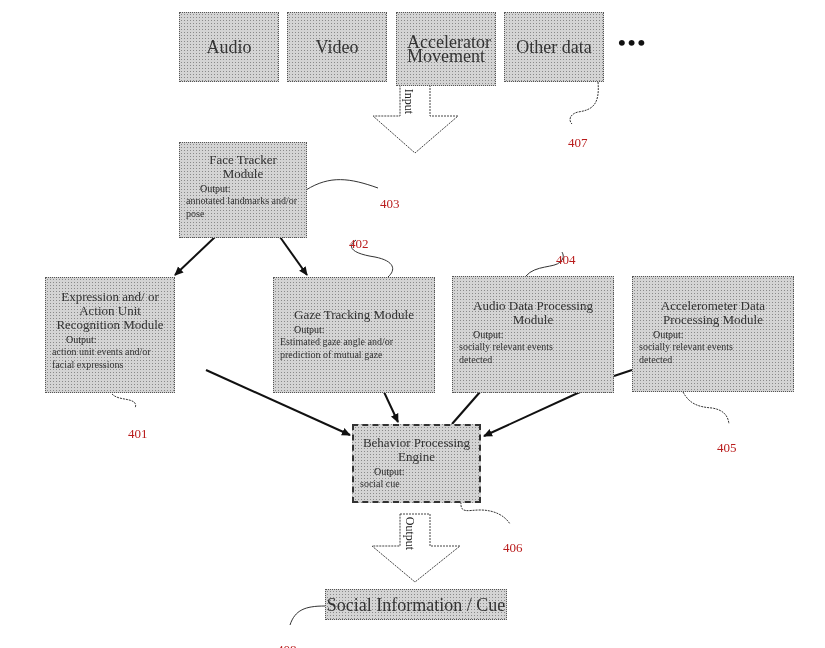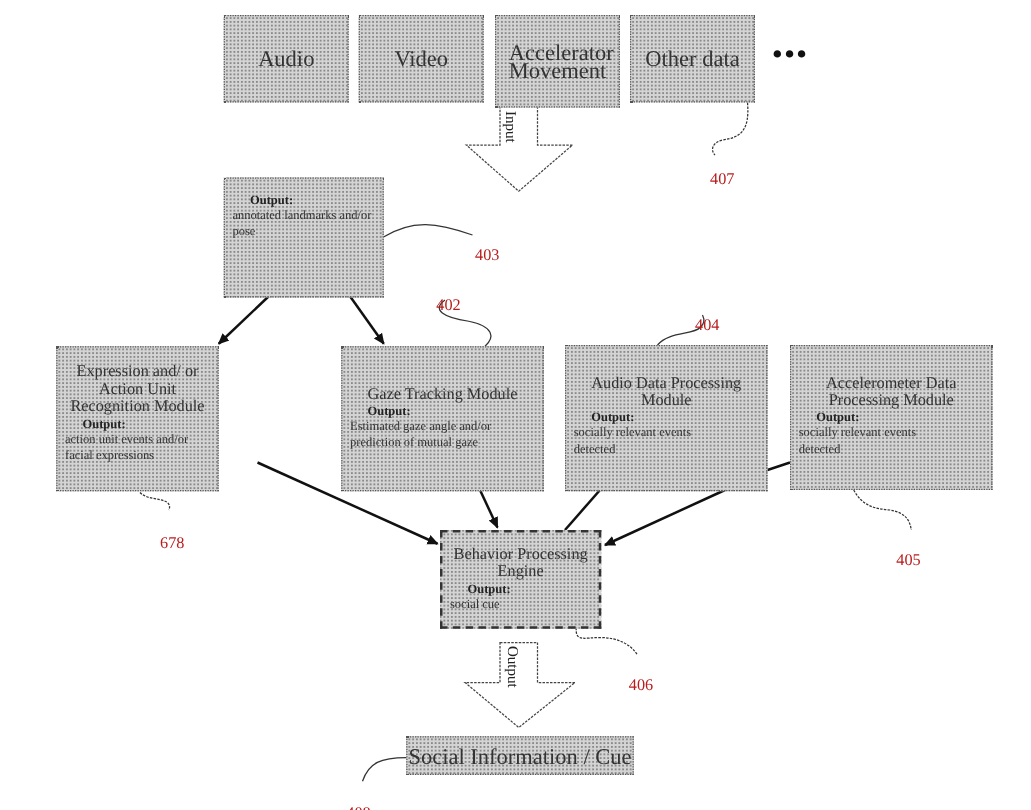--- a/index.html
+++ b/index.html
@@ -5,21 +5,21 @@
   html, body { margin: 0; padding: 0; background: #ffffff; }
   body { width: 825px; height: 648px; position: relative; overflow: hidden;
          font-family: "Liberation Serif", "DejaVu Serif", serif; color: #222; }
   #diagram { position: absolute; left: 0; top: 0; }
   .box { position: absolute; box-sizing: border-box; border: 1px dotted #555;
          background-color: #d4d4d4;
          background-image: radial-gradient(#8a8a8a 0.7px, transparent 0.9px);
          background-size: 3px 3px; }
   .box.dashed { border: 2px dashed #333; }
   .box .title { text-align: center; font-size: 13px; line-height: 14px; color: #333; }
-  .box .out-label { font-weight: bold; font-size: 10px; line-height: 11px; padding-left: 20px; color: #222; margin-top: 2px; }
+  .box .out-label { font-weight: normal; font-size: 10px; line-height: 11px; padding-left: 20px; color: #222; margin-top: 2px; }
   .box .out-text { font-size: 10px; line-height: 13px; padding-left: 6px; color: #333; padding-right: 4px; }
   .center-label { position: absolute; left: 0; right: 0; top: 50%; transform: translateY(-50%);
                   text-align: center; font-size: 18px; line-height: 14px; color: #333; }
   .ref { position: absolute; font-size: 13px; color: #b91c1c; margin-top: 16px; }
   .dots { position: absolute; font-size: 22px; letter-spacing: 2px; font-weight: bold; color: #111; }
   .arrow-label { position: absolute; font-size: 12px; color: #222; transform: rotate(90deg); transform-origin: center; white-space: nowrap; }
 </style>
 </head>
 <body>
 
@@ -67,31 +67,32 @@
 </div>
 <div class="box" style="left:504px;top:12px;width:100px;height:70px;">
   <div class="center-label">Other data</div>
 </div>
 <div class="dots" style="left:618px;top:30px;">•••</div>
 <div class="ref" style="left:568px;top:119px;">407</div>
 
 <div class="arrow-label" style="left:396px;top:94px;">Input</div>
 
 <div class="box" style="left:179px;top:142px;width:128px;height:96px;padding-top:10px;">
+  <div class="title" style="padding:0 12px;">Face Tracker Module</div>
   <div class="out-label">Output:</div>
   <div class="out-text">annotated landmarks and/or pose</div>
 </div>
 <div class="ref" style="left:380px;top:180px;">403</div>
 
 <div class="box" style="left:45px;top:277px;width:130px;height:116px;padding-top:12px;">
   <div class="title" style="padding:0 8px;">Expression and/ or Action Unit Recognition Module</div>
   <div class="out-label">Output:</div>
   <div class="out-text">action unit events and/or facial expressions</div>
 </div>
-<div class="ref" style="left:128px;top:410px;">678</div>
+<div class="ref" style="left:128px;top:410px;">401</div>
 
 <div class="box" style="left:273px;top:277px;width:162px;height:116px;padding-top:30px;">
   <div class="title">Gaze Tracking Module</div>
   <div class="out-label">Output:</div>
   <div class="out-text">Estimated gaze angle and/or prediction of mutual gaze</div>
 </div>
 <div class="ref" style="left:349px;top:220px;">402</div>
 
 <div class="box" style="left:452px;top:276px;width:162px;height:117px;padding-top:22px;">
   <div class="title" style="padding:0 8px;">Audio Data Processing Module</div>

